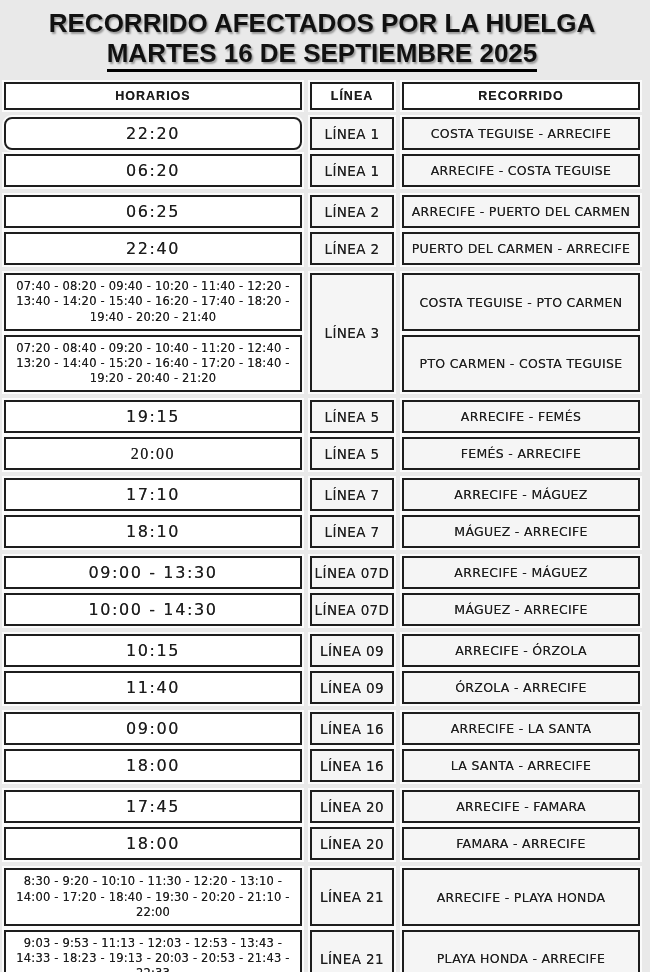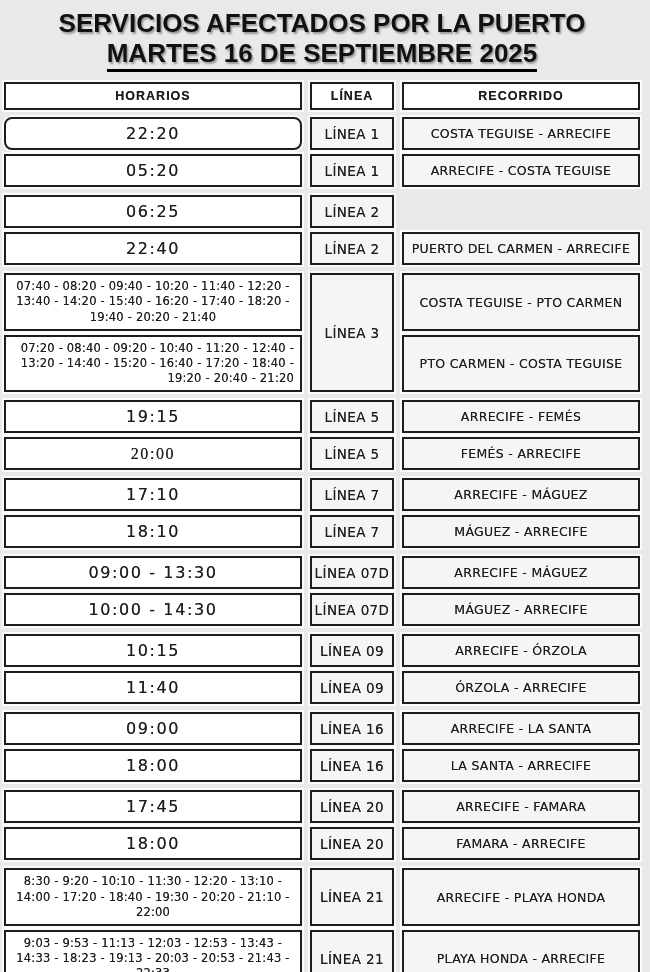--- a/index.html
+++ b/index.html
@@ -62,51 +62,52 @@
   }
   .linea{background:#f5f5f5;font-size:13.5px;letter-spacing:0.4px;padding:2px 2px;}
   .recorrido{background:#f5f5f5;font-size:12.5px;letter-spacing:0.3px;}
 </style>
 </head>
 <body>
 
 <div class="page">
 
   <h1 class="title">
-    <span class="row t1">SERVICIOS AFECTADOS POR LA PUERTO</span>
+    <span class="row t1">RECORRIDO AFECTADOS POR LA HUELGA</span>
     <span class="t2">MARTES 16 DE SEPTIEMBRE 2025</span>
   </h1>
 
   <div class="grid header-row">
     <div class="cell head c1">HORARIOS</div>
     <div class="cell head c2">LÍNEA</div>
     <div class="cell head c3">RECORRIDO</div>
   </div>
 
   <div id="table-body">
       <div class="grid group">
         <div class="cell horario c1" style="grid-row: 1; border-radius: 8px;">22:20</div>
         <div class="cell linea c2" style="grid-row: 1;">LÍNEA 1</div>
         <div class="cell recorrido c3" style="grid-row: 1;">COSTA TEGUISE - ARRECIFE</div>
-        <div class="cell horario c1" style="grid-row: 2;">05:20</div>
+        <div class="cell horario c1" style="grid-row: 2;">06:20</div>
         <div class="cell linea c2" style="grid-row: 2;">LÍNEA 1</div>
         <div class="cell recorrido c3" style="grid-row: 2;">ARRECIFE - COSTA TEGUISE</div>
       </div>
       <div class="grid group">
         <div class="cell horario c1" style="grid-row: 1;">06:25</div>
         <div class="cell linea c2" style="grid-row: 1;">LÍNEA 2</div>
+        <div class="cell recorrido c3" style="grid-row: 1;">ARRECIFE - PUERTO DEL CARMEN</div>
         <div class="cell horario c1" style="grid-row: 2;">22:40</div>
         <div class="cell linea c2" style="grid-row: 2;">LÍNEA 2</div>
         <div class="cell recorrido c3" style="grid-row: 2;">PUERTO DEL CARMEN - ARRECIFE</div>
       </div>
       <div class="grid group">
         <div class="cell horario c1 times" style="grid-row: 1;">07:40 - 08:20 - 09:40 - 10:20 - 11:40 - 12:20 - 13:40 - 14:20 - 15:40 - 16:20 - 17:40 - 18:20 - 19:40 - 20:20 - 21:40</div>
         <div class="cell linea c2" style="grid-row: 1 / span 2;">LÍNEA 3</div>
         <div class="cell recorrido c3" style="grid-row: 1;">COSTA TEGUISE - PTO CARMEN</div>
-        <div class="cell horario c1 times" style="grid-row: 2; text-align: right;">07:20 - 08:40 - 09:20 - 10:40 - 11:20 - 12:40 - 13:20 - 14:40 - 15:20 - 16:40 - 17:20 - 18:40 - 19:20 - 20:40 - 21:20</div>
+        <div class="cell horario c1 times" style="grid-row: 2;">07:20 - 08:40 - 09:20 - 10:40 - 11:20 - 12:40 - 13:20 - 14:40 - 15:20 - 16:40 - 17:20 - 18:40 - 19:20 - 20:40 - 21:20</div>
         <div class="cell recorrido c3" style="grid-row: 2;">PTO CARMEN - COSTA TEGUISE</div>
       </div>
       <div class="grid group">
         <div class="cell horario c1" style="grid-row: 1;">19:15</div>
         <div class="cell linea c2" style="grid-row: 1;">LÍNEA 5</div>
         <div class="cell recorrido c3" style="grid-row: 1;">ARRECIFE - FEMÉS</div>
         <div class="cell horario c1" style="grid-row: 2; font-family: Liberation Serif, serif;">20:00</div>
         <div class="cell linea c2" style="grid-row: 2;">LÍNEA 5</div>
         <div class="cell recorrido c3" style="grid-row: 2;">FEMÉS - ARRECIFE</div>
       </div>

